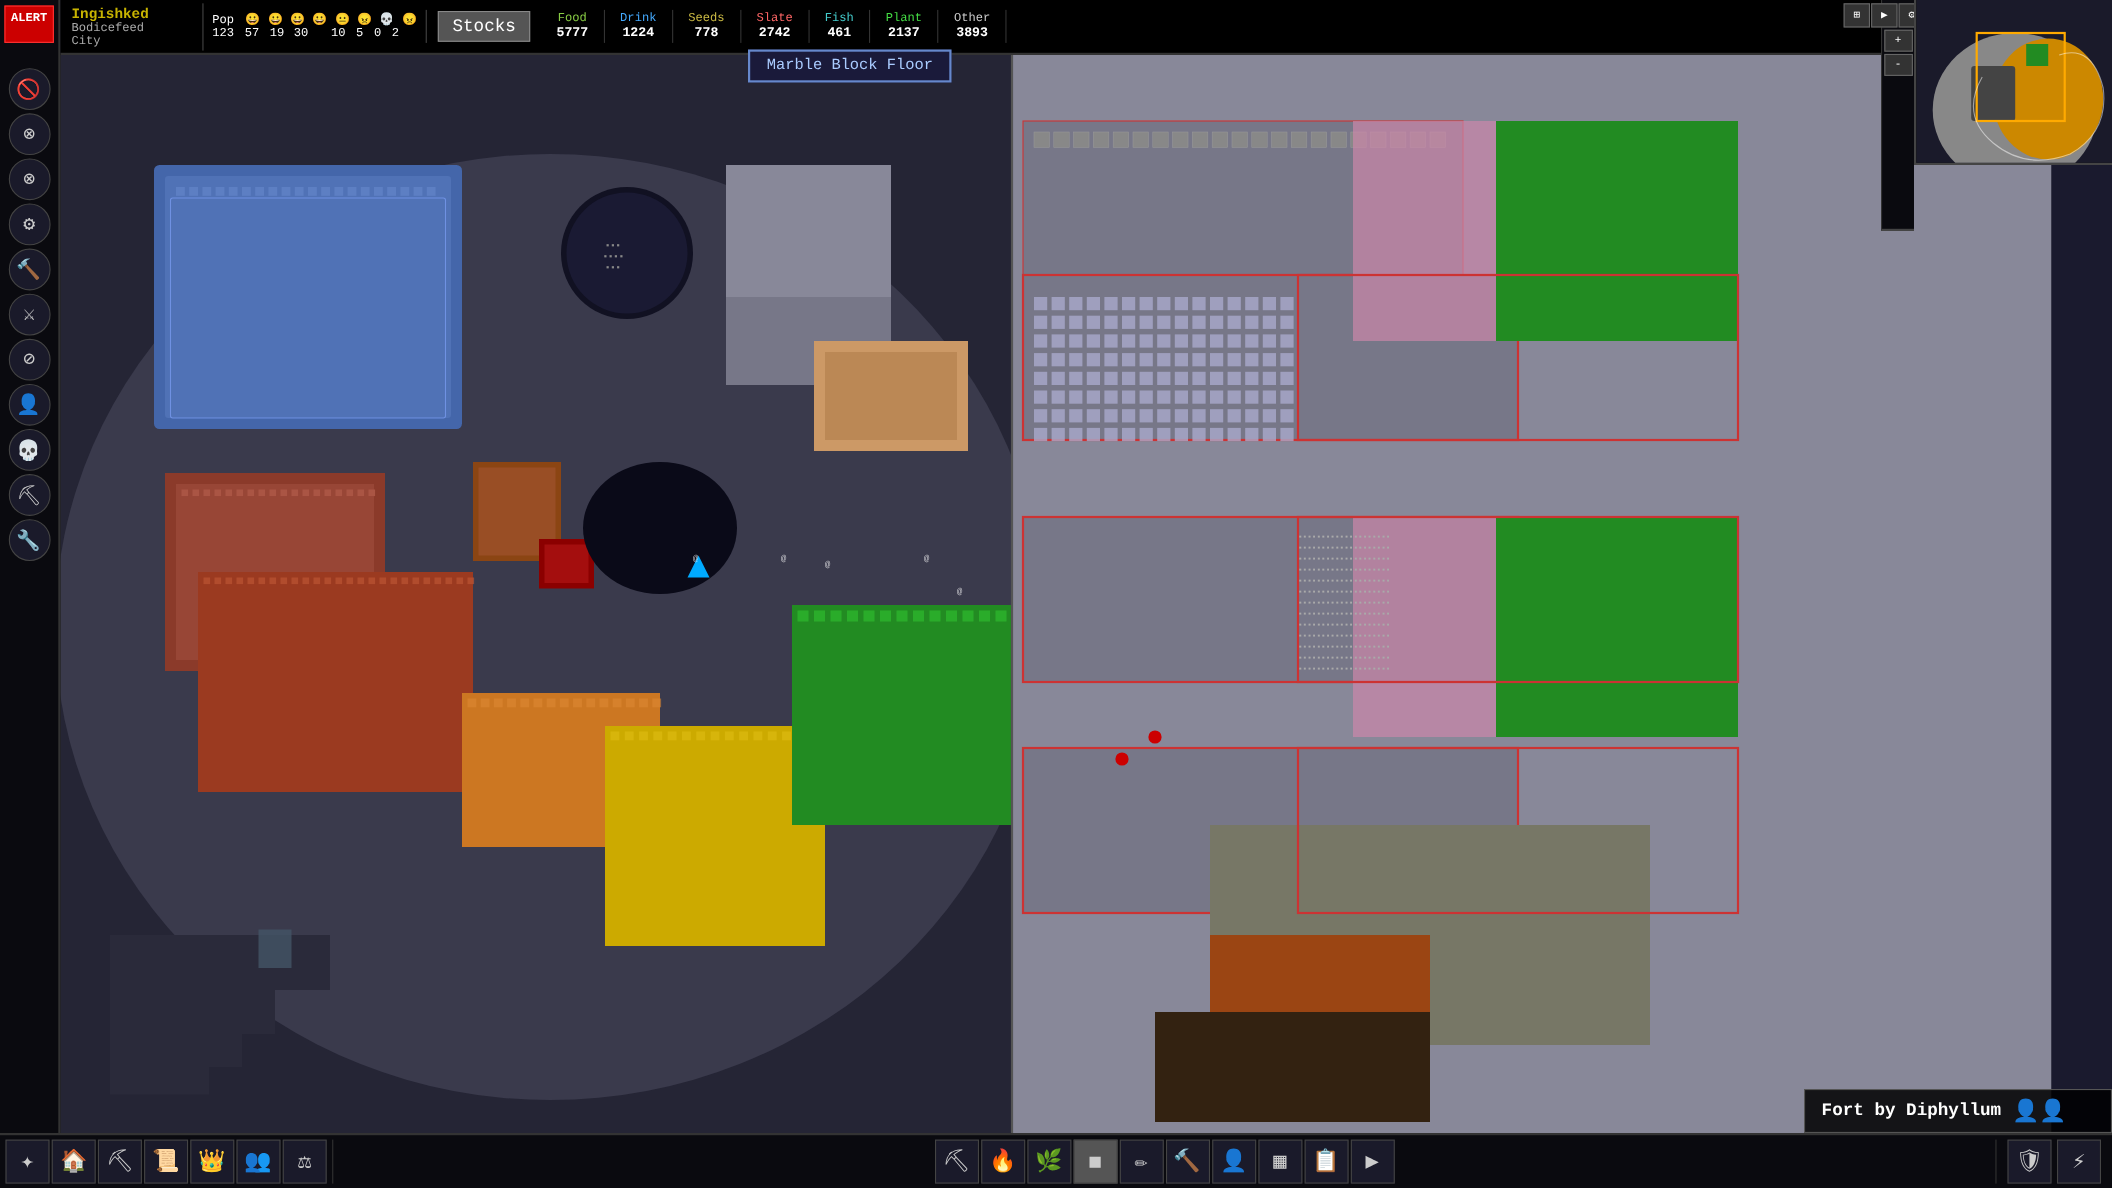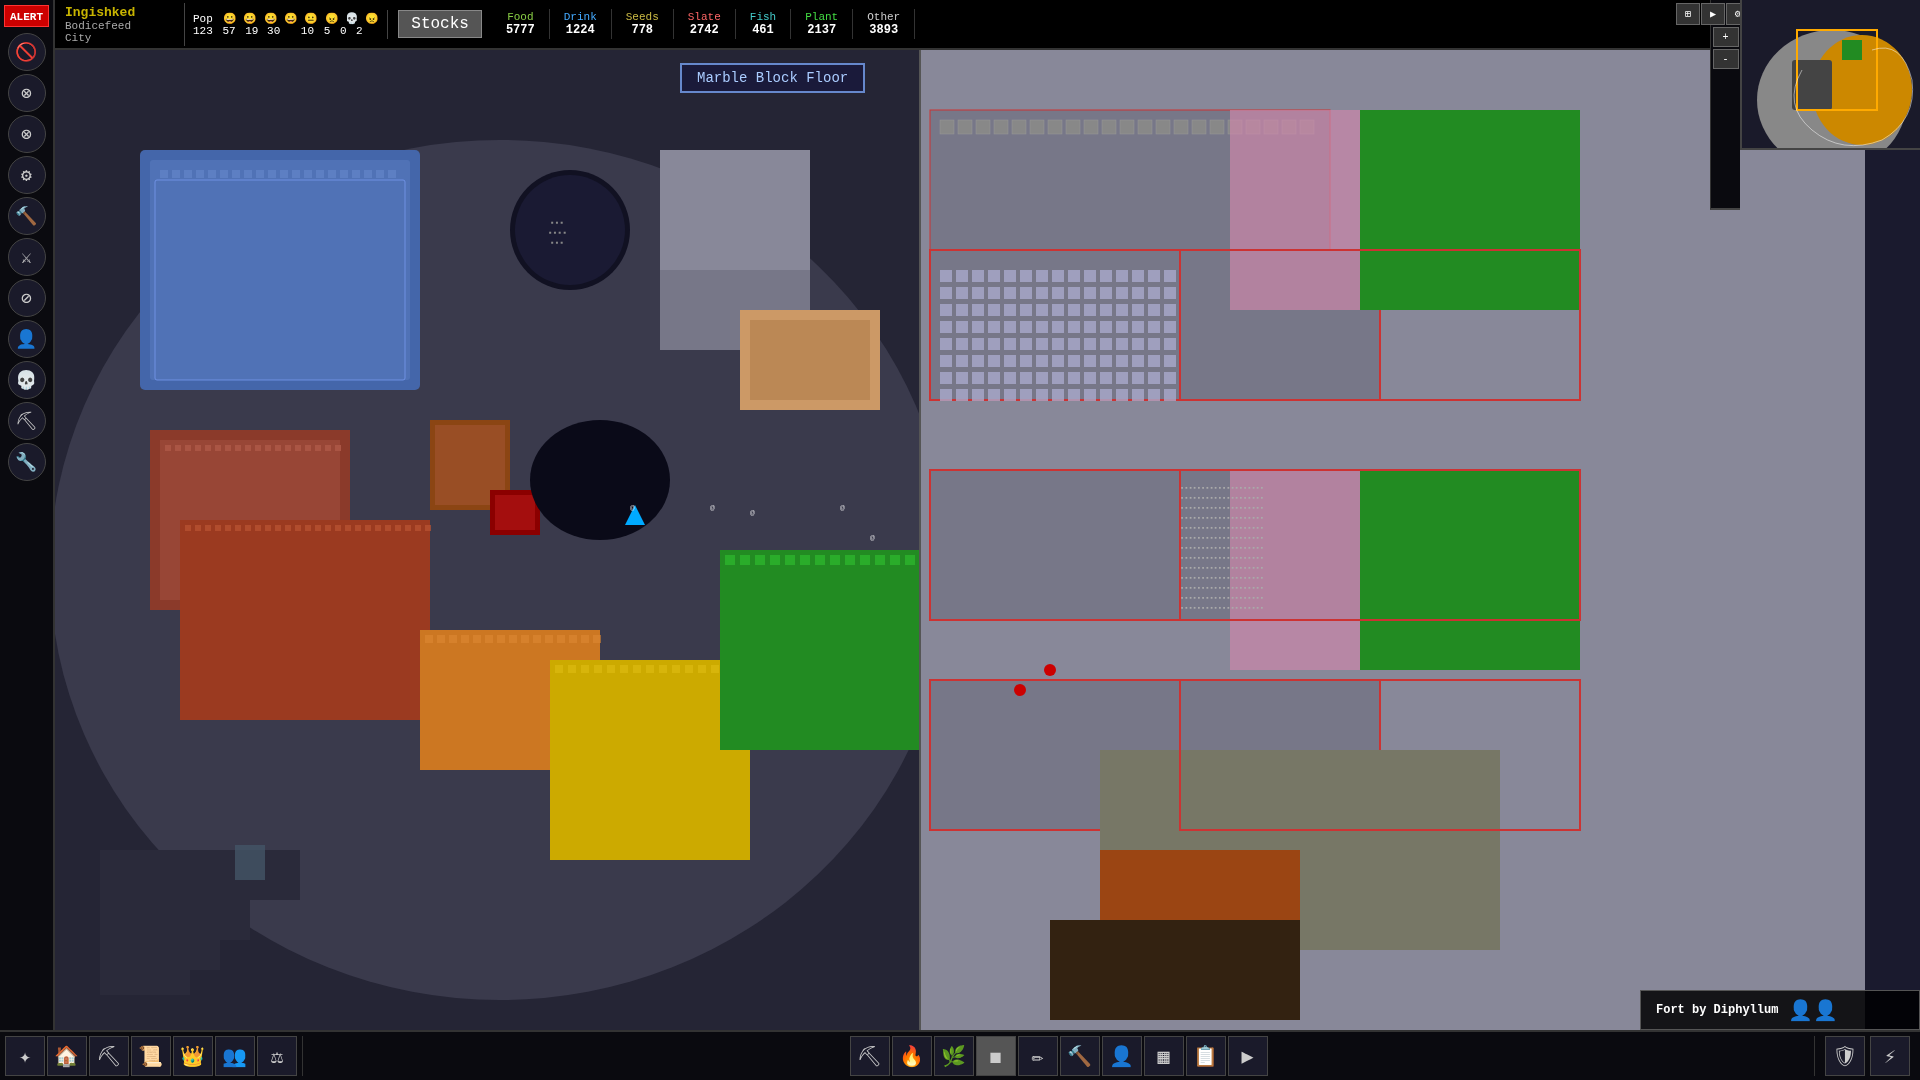--- a/index.html
+++ b/index.html
@@ -160,50 +160,50 @@
       z-index: 100;
       display: flex;
       flex-direction: column;
       align-items: center;
       padding-top: 5px;
       gap: 3px;
     }
 
     #alert-btn {
       width: 45px;
-      height: 22px;
+      height: 34px;
       background: #cc0000;
       color: #fff;
       font-size: 11px;
       font-weight: bold;
       text-align: center;
       line-height: 22px;
       cursor: pointer;
       border: 1px solid #ff3333;
-      margin-bottom: 3px;
+      margin-bottom: 20px;
     }
 
     .sidebar-icon {
       width: 38px;
       height: 38px;
       background: #1a1a2a;
       border: 1px solid #444;
       border-radius: 50%;
       display: flex;
       align-items: center;
       justify-content: center;
       font-size: 18px;
       cursor: pointer;
       color: #ccc;
     }
 
     
     #tooltip {
       position: absolute;
-      top: 63px;
+      top: 45px;
       left: 680px;
       background: #1a1a3a;
       border: 2px solid #6688cc;
       color: #aaccff;
       font-size: 14px;
       padding: 5px 15px;
       z-index: 200;
       font-family: 'Courier New', monospace;
     }
 
@@ -268,21 +268,21 @@
       background: rgba(0,0,0,0.85);
       border: 1px solid #555;
       display: flex;
       align-items: center;
       padding: 0 15px;
       z-index: 100;
     }
 
     #fort-credit-text {
       color: #fff;
-      font-size: 12px;
+      font-size: 16px;
       font-weight: bold;
       font-family: 'Courier New', monospace;
     }
 
     
     #svg-map {
       position: absolute;
       top: 50px;
       left: 0;
       width: 1865px;

